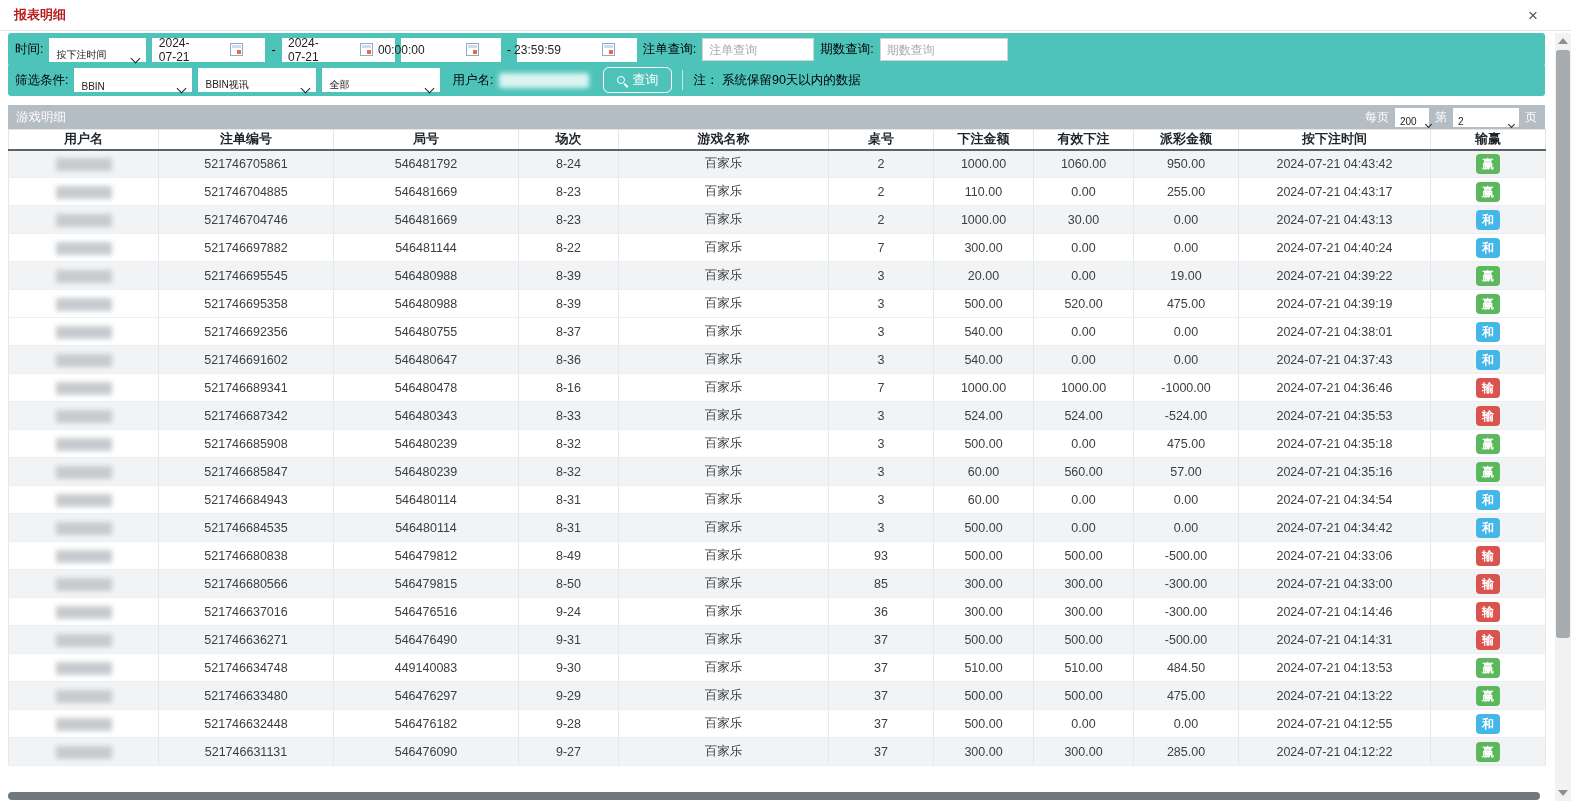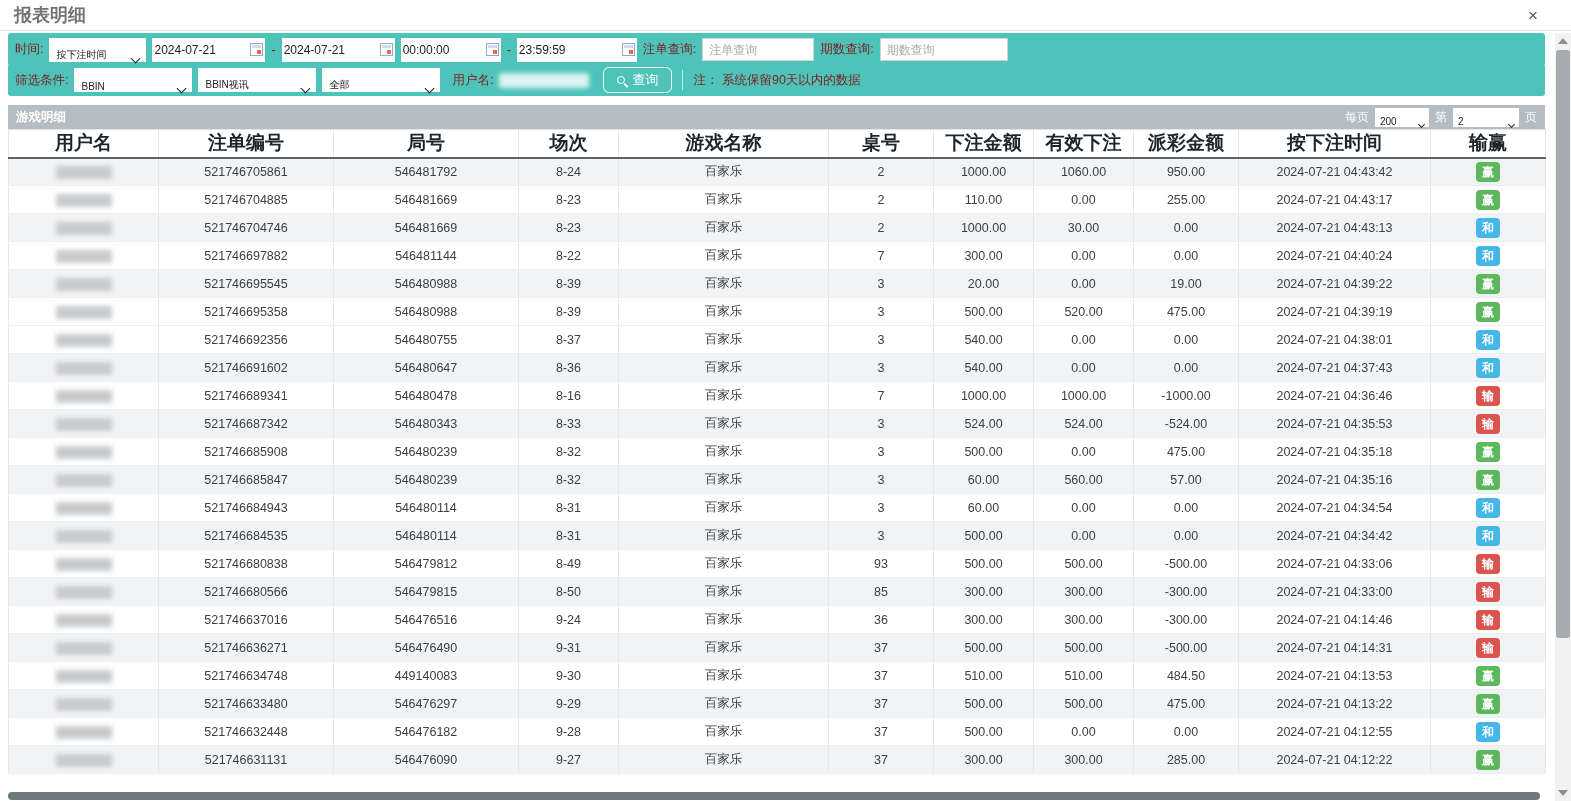--- a/index.html
+++ b/index.html
@@ -10,53 +10,53 @@
     font-family:"Liberation Sans","DejaVu Sans",sans-serif;
     color:#333;
   }
 
   
   .titlebar {
     position:absolute; left:0; top:0; width:1571px; height:31px;
     background:#fff; border-bottom:1px solid #e4e4e4;
     display:flex; align-items:center; padding:0 14px;
   }
-  .titlebar .title { font-size:18px; font-weight:bold; color:#737373; }
+  .titlebar .title { font-size:13px; font-weight:bold; color:#b91c1c; }
   .titlebar .close {
     position:absolute; left:1522px; top:5px; width:22px; height:22px;
     font-size:17px; color:#555; text-align:center; line-height:22px; cursor:pointer;
   }
 
   
   .tealbar {
     position:absolute; left:8px; width:1537px;
     background:#4ec3ba; border-radius:3px;
     display:flex; align-items:center; padding:0 7px; gap:6px;
     color:#fff; font-size:12.5px;
   }
   .bar1 { top:33px; height:33px; }
   .bar2 { top:64px; height:32px; }
-  .flabel { font-size:12.5px; color:#7f1d1d; white-space:nowrap; }
+  .flabel { font-size:12.5px; color:#000000; white-space:nowrap; }
 
   .sel {
     background:#fff; height:24px; color:#222;
     display:flex; align-items:flex-end; justify-content:space-between;
     padding:0 7px; cursor:pointer; font-size:10px;
   }
   .chev {
     width:7px; height:7px; margin-left:9px; margin-top:-3px;
     border-right:1.8px solid #222; border-bottom:1.8px solid #222;
     transform:rotate(45deg); flex:0 0 auto;
   }
   .mini .chev { width:5px; height:5px; border-width:1.5px; }
 
   .datebox {
     background:#fff; height:24px; color:#222;
-    display:flex; align-items:center; justify-content:space-between;
-    padding:0 2px; font-size:12px; cursor:text;
+    display:flex; align-items:center; justify-content:flex-end;
+    padding:0 22px; font-size:12px; cursor:text;gap:33px;
   }
   .cal {
     width:13px; height:13px; background:#fff;
     border:1px solid #93a9c4; position:relative; cursor:pointer; flex:0 0 auto; margin-left:8px;
   }
   .cal::before { content:""; position:absolute; left:1px; right:1px; top:1px; height:3px; background:#cddcee; }
   .cal::after  { content:""; position:absolute; right:1px; bottom:1px; width:4px; height:4px; background:#e2695b; }
 
   .txtinput {
     height:23px; border:1px solid #d4d4d4; background:#fff;
@@ -79,34 +79,34 @@
   .mag::after { content:""; position:absolute; width:1.8px; height:5px; background:#fff; left:7px; top:6px; transform:rotate(-45deg); }
   .vdiv { width:1px; height:20px; background:rgba(255,255,255,.65); margin:0 4px; }
 
   
   .sectionbar {
     position:absolute; left:8px; top:105px; width:1537px; height:24px;
     background:#b4bcc4; color:#fff;
     display:flex; align-items:center; justify-content:space-between; padding:0 8px;
     font-size:12.5px;
   }
-  .sectionbar .stitle { font-weight:bold; }
+  .sectionbar .stitle { font-weight:normal; }
   .pag { display:flex; align-items:center; gap:6px; font-size:12px; }
   .mini { height:19px; padding:0 5px; }
-  .w200 { width:54px; }
+  .w200 { width:34px; }
   .wpage { width:66px; }
 
   
   table.report {
     position:absolute; left:8px; top:129px; width:1537px;
     border-collapse:collapse; table-layout:fixed;
     background:#fff;
   }
   table.report th {
-    height:28px; background:#fff; font-size:19px; font-weight:bold; color:#1f2428;
+    height:20px; background:#fff; font-size:13px; font-weight:bold; color:#1f2428;
     border-left:1px solid #e2e6e9; border-right:1px solid #e2e6e9; border-top:1px solid #e2e6e9;
     border-bottom:2px solid #59636a; text-align:center; white-space:nowrap;
   }
   table.report td {
     height:28px; font-size:12.5px; color:#3c4043; text-align:center;
     border-left:1px solid #e4e8eb; border-right:1px solid #e4e8eb;
     border-bottom:1px solid #eceff1; white-space:nowrap;
   }
   tr.odd  td { background:#f2f3f4; }
   tr.even td { background:#ffffff; }

